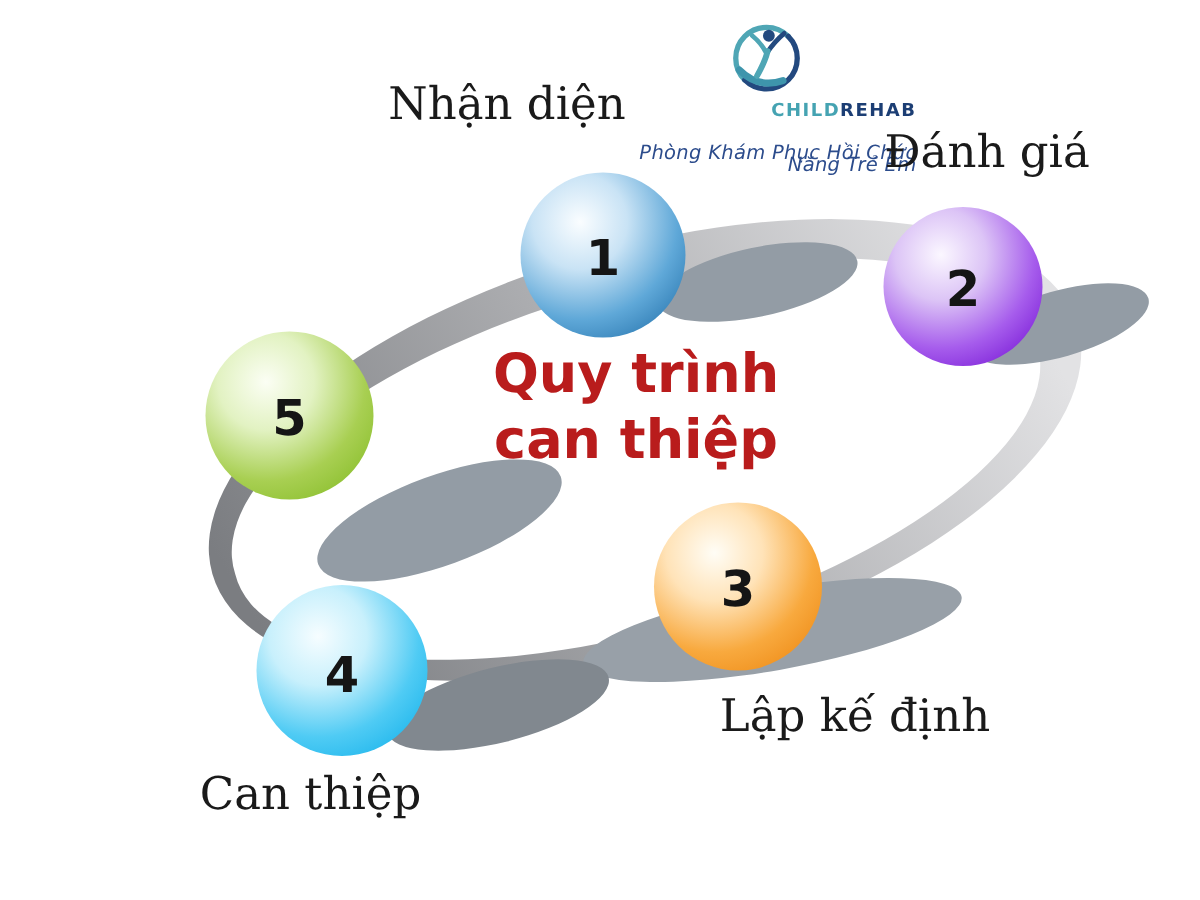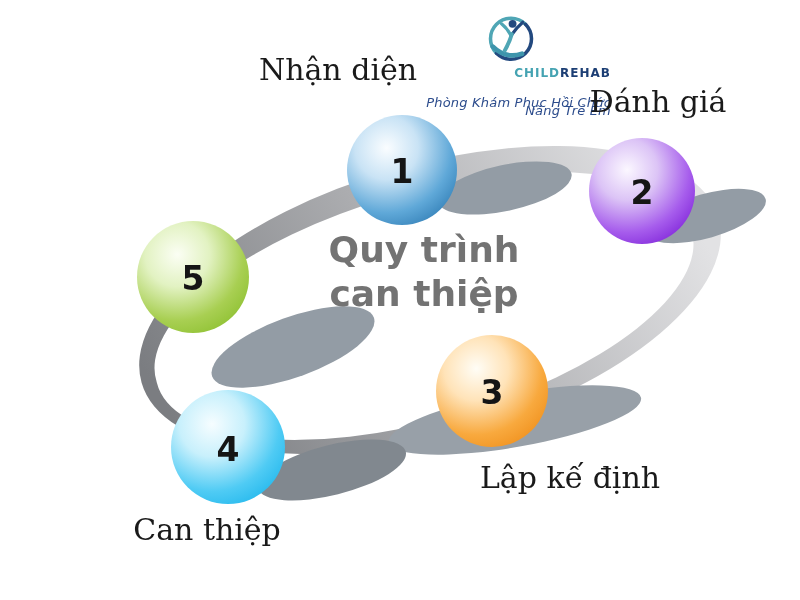--- a/index.html
+++ b/index.html
@@ -121,21 +121,21 @@
       <path d="M 33 30 C 37 24 42 18 48 13" fill="none" stroke="#23497F" stroke-width="4" stroke-linecap="round"></path>
       <path d="M 33 30 C 30 24 26 19 21 15" fill="none" stroke="#4FA6B5" stroke-width="4" stroke-linecap="round"></path>
       <path d="M 34 28 C 32 36 29 42 25 49" fill="none" stroke="#4FA6B5" stroke-width="5" stroke-linecap="round"></path>
     </svg>
     <div class="logo-wordmark">
       <span style="color: rgb(69, 163, 178);">CHILD</span><span style="color: rgb(28, 62, 116);">REHAB</span>
     </div>
     <div class="logo-tagline">Phòng Khám Phục Hồi Chức Năng Trẻ Em</div>
   </div>
 
-  <div class="diagram-title" style="color: #737373;">
+  <div class="diagram-title" style="color: #b91c1c;">
     <span>Quy trình</span>
     <span>can thiệp</span>
   </div>
 
   <div class="step-label lbl-2">Đánh giá</div>
   <div class="step-label lbl-1">Nhận diện</div>
   <div class="step-label lbl-3">Lập kế định</div>
   <div class="step-label lbl-4">Can thiệp</div>
 
 </div>

